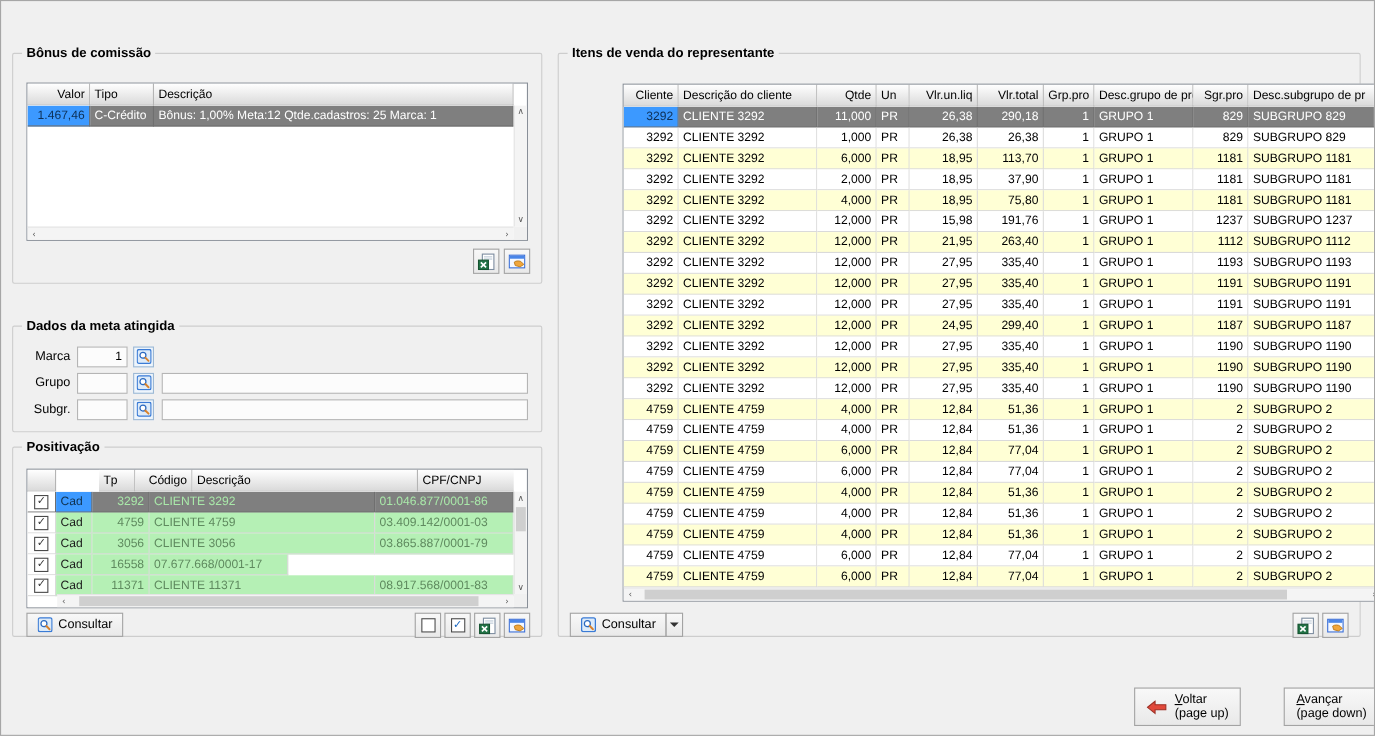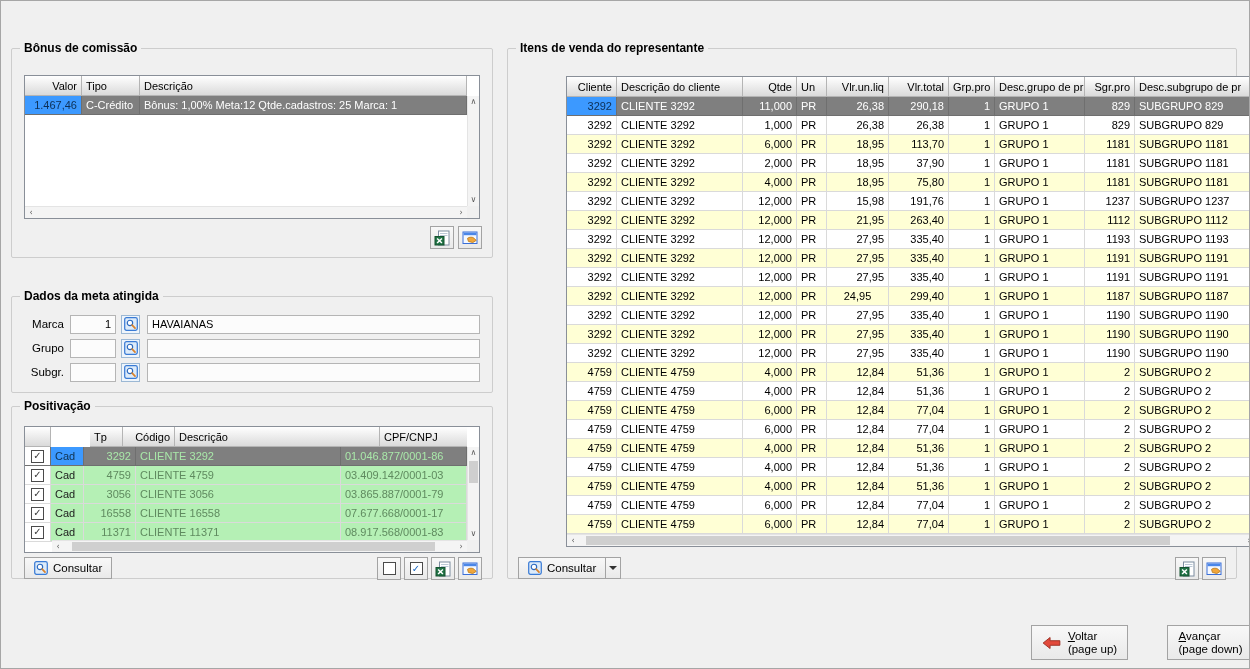--- a/index.html
+++ b/index.html
@@ -161,21 +161,20 @@
   <div class="groupbox" id="gb-meta">
     <div class="gb-title">Dados da meta atingida</div>
     <div class="meta-row" style="top:17px;">
       <div class="field-label">Marca</div>
       <div class="inp code">1</div>
       <div class="lookup-btn">
           <svg class="ic14">
             <use href="#i-mag"></use>
           </svg>
         </div>
-      <div class="inp desc">HAVAIANAS</div>
     </div>
     <div class="meta-row" style="top:65px;">
       <div class="field-label">Subgr.</div>
       <div class="inp code"></div>
       <div class="lookup-btn">
           <svg class="ic14">
             <use href="#i-mag"></use>
           </svg>
         </div>
       <div class="inp desc"></div>
@@ -229,21 +228,20 @@
             <div class="t-cell al-r" style="width: 52px;">3056</div>
             <div class="t-cell" style="width: 205px;">CLIENTE 3056</div>
             <div class="t-cell" style="width: 126px;">03.865.887/0001-79</div>
           </div>
           <div class="t-row pos-row">
             <div class="t-cell chk-cell" style="width: 26px;">
               <div class="checkbox">✓</div>
             </div>
             <div class="t-cell cad-cell" style="width: 33px;">Cad</div>
             <div class="t-cell al-r" style="width: 52px;">16558</div>
-            <div class="t-cell" style="width: 205px;">CLIENTE 16558</div>
             <div class="t-cell" style="width: 126px;">07.677.668/0001-17</div>
           </div>
           <div class="t-row pos-row">
             <div class="t-cell chk-cell" style="width: 26px;">
               <div class="checkbox">✓</div>
             </div>
             <div class="t-cell cad-cell" style="width: 33px;">Cad</div>
             <div class="t-cell al-r" style="width: 52px;">11371</div>
             <div class="t-cell" style="width: 205px;">CLIENTE 11371</div>
             <div class="t-cell" style="width: 126px;">08.917.568/0001-83</div>
@@ -425,21 +423,21 @@
             <div class="t-cell al-r" style="width: 46px;">1</div>
             <div class="t-cell" style="width: 90px;">GRUPO 1</div>
             <div class="t-cell al-r" style="width: 50px;">1191</div>
             <div class="t-cell" style="width: 120px;">SUBGRUPO 1191</div>
           </div>
           <div class="t-row row-yellow">
             <div class="t-cell al-r" style="width: 50px;">3292</div>
             <div class="t-cell" style="width: 126px;">CLIENTE 3292</div>
             <div class="t-cell al-r" style="width: 54px;">12,000</div>
             <div class="t-cell" style="width: 30px;">PR</div>
-            <div class="t-cell al-r" style="width: 62px; text-align: center;">24,95</div>
+            <div class="t-cell al-r" style="width: 62px;">24,95</div>
             <div class="t-cell al-r" style="width: 60px;">299,40</div>
             <div class="t-cell al-r" style="width: 46px;">1</div>
             <div class="t-cell" style="width: 90px;">GRUPO 1</div>
             <div class="t-cell al-r" style="width: 50px;">1187</div>
             <div class="t-cell" style="width: 120px;">SUBGRUPO 1187</div>
           </div>
           <div class="t-row">
             <div class="t-cell al-r" style="width: 50px;">3292</div>
             <div class="t-cell" style="width: 126px;">CLIENTE 3292</div>
             <div class="t-cell al-r" style="width: 54px;">12,000</div>

